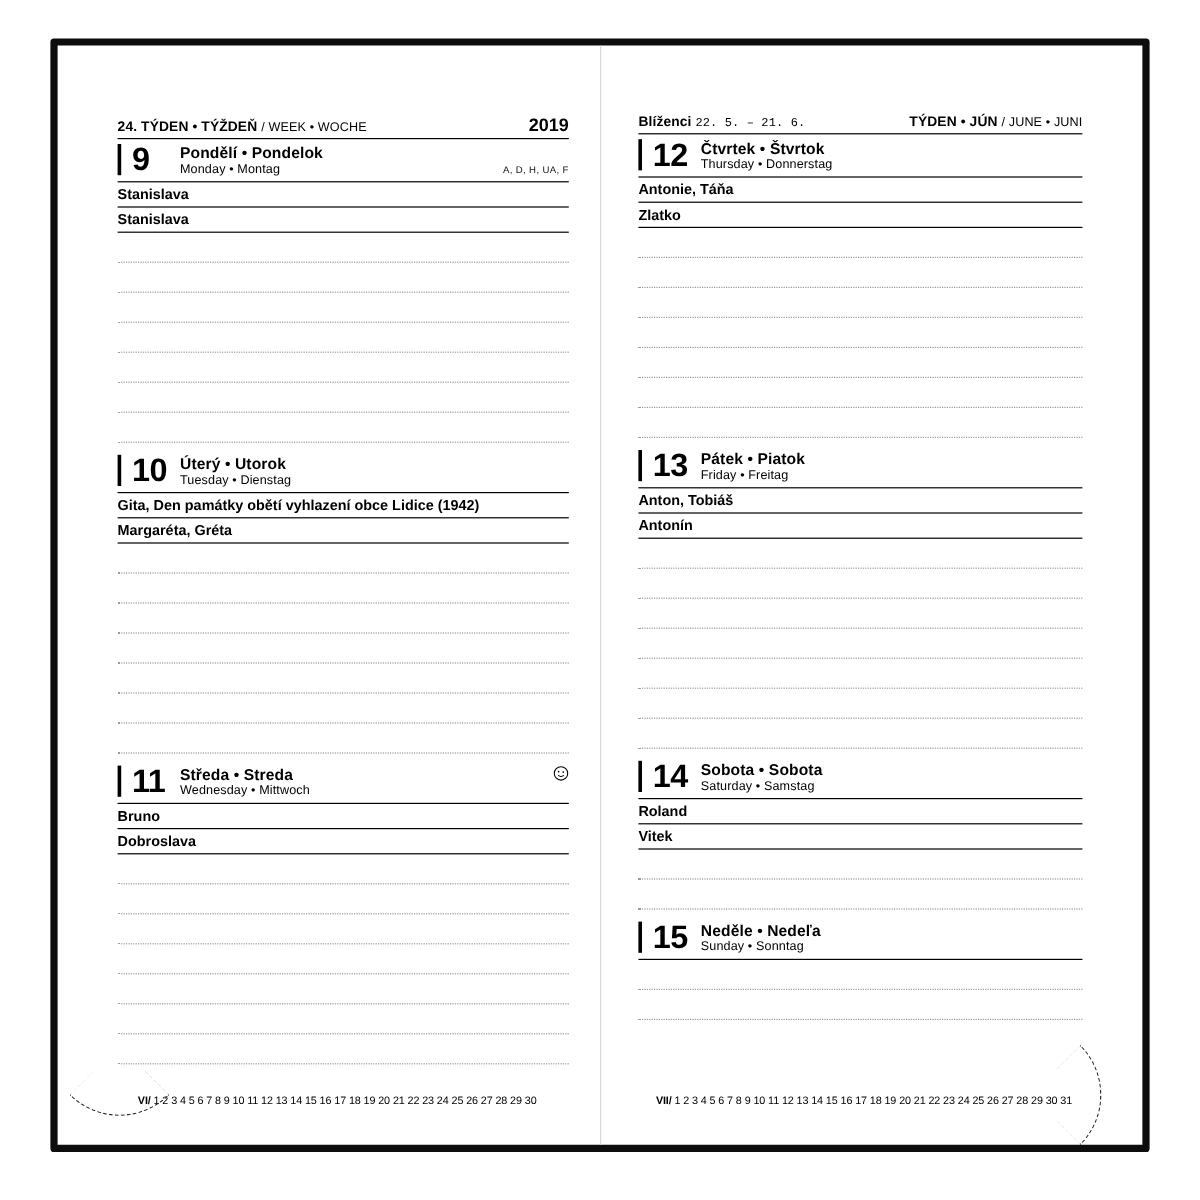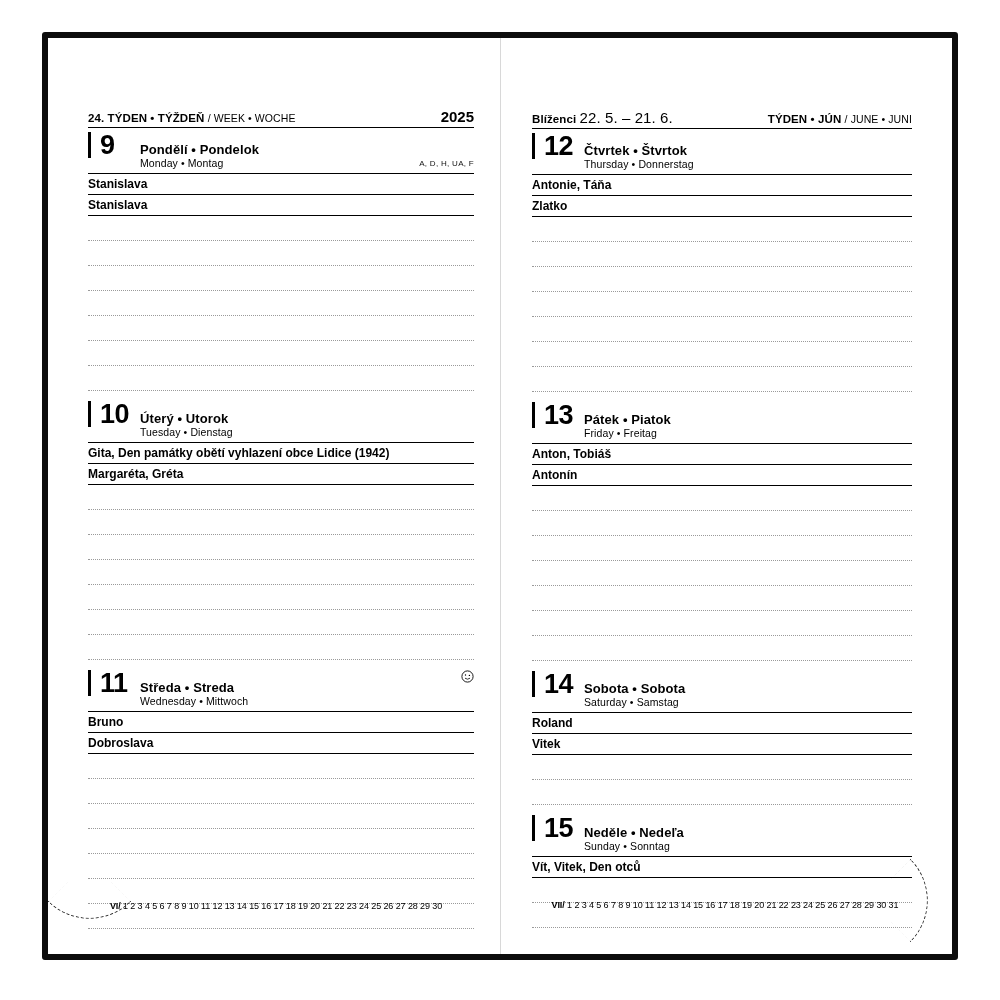--- a/index.html
+++ b/index.html
@@ -23,22 +23,21 @@
     border: 6px solid #0d0d0d;
     border-radius: 3px;
     box-sizing: border-box;
     background: #fff;
   }
   .pages {
     position: absolute;
     inset: 0;
     display: flex;
     box-sizing: border-box;
-    padding: 4px;
-    align-items: center;
+    padding: 14px;
   }
   .page {
     position: relative;
     flex: 1 1 50%;
     box-sizing: border-box;
     padding: 44px 36px 0 36px;
   }
   .page.left { padding-right: 26px; }
   .page.right { padding-left: 32px; }
   .spine {
@@ -68,21 +67,21 @@
     font-weight: bold;
   }
   .head-left .thin, .head-right .thin {
     font-weight: normal;
     font-size: 10.5px;
   }
   .year {
     font-weight: bold;
     font-size: 15px;
   }
-  .zodiac-dates { font-size: 15px; font-weight: normal; }
+  .zodiac-dates { font-size: 10px; font-weight: normal; font-family: Liberation Mono, monospace; }
 
   
   .day {
     position: relative;
   }
   .day-head {
     display: flex;
     align-items: flex-start;
     border-bottom: 1.3px solid #000;
     padding: 4px 0 3px 0;
@@ -101,21 +100,20 @@
   }
   .daynum {
     font-size: 27px;
     font-weight: bold;
     line-height: 26px;
     letter-spacing: -0.5px;
   }
   .daynames {
     padding-top: 1px;
     flex: 1;
-    margin-top: 10px;
   }
   .dn-main {
     font-size: 13px;
     font-weight: bold;
     letter-spacing: 0.1px;
     line-height: 14px;
   }
   .dn-sub {
     font-size: 10.5px;
     line-height: 13px;
@@ -189,21 +187,21 @@
 <div class="planner">
   <div class="pages">
 
     <div class="page left">
 
       <div class="page-head">
         <div class="head-left">
           <span class="strong">24. TÝDEN • TÝŽDEŇ</span>
           <span class="thin">/ WEEK • WOCHE</span>
         </div>
-        <div class="year">2025</div>
+        <div class="year">2019</div>
       </div>
 
       <div class="day">
         <div class="day-head">
           <div class="daynum-wrap">
             <div class="bar"></div>
             <div class="daynum">9</div>
           </div>
           <div class="daynames">
             <div class="dn-main">Pondělí • Pondelok</div>
@@ -376,24 +374,20 @@
         <div class="day-head">
           <div class="daynum-wrap">
             <div class="bar"></div>
             <div class="daynum">15</div>
           </div>
           <div class="daynames">
             <div class="dn-main">Neděle • Nedeľa</div>
             <div class="dn-sub">Sunday • Sonntag</div>
           </div>
         </div>
-        <div class="nameline">
-          <span>Vít, Vitek,</span>
-          <span class="event">Den otců</span>
-        </div>
         <div class="ruled"></div>
         <div class="ruled"></div>
       </div>
 
       <div class="footer-strip">
         <span class="mon">VII/</span>
         <span>1 2 3 4 5 6 7 8 9 10 11 12 13 14 15 16 17 18 19 20 21 22 23 24 25 26 27 28 29 30 31</span>
       </div>
 
       <div class="curl right"></div>

